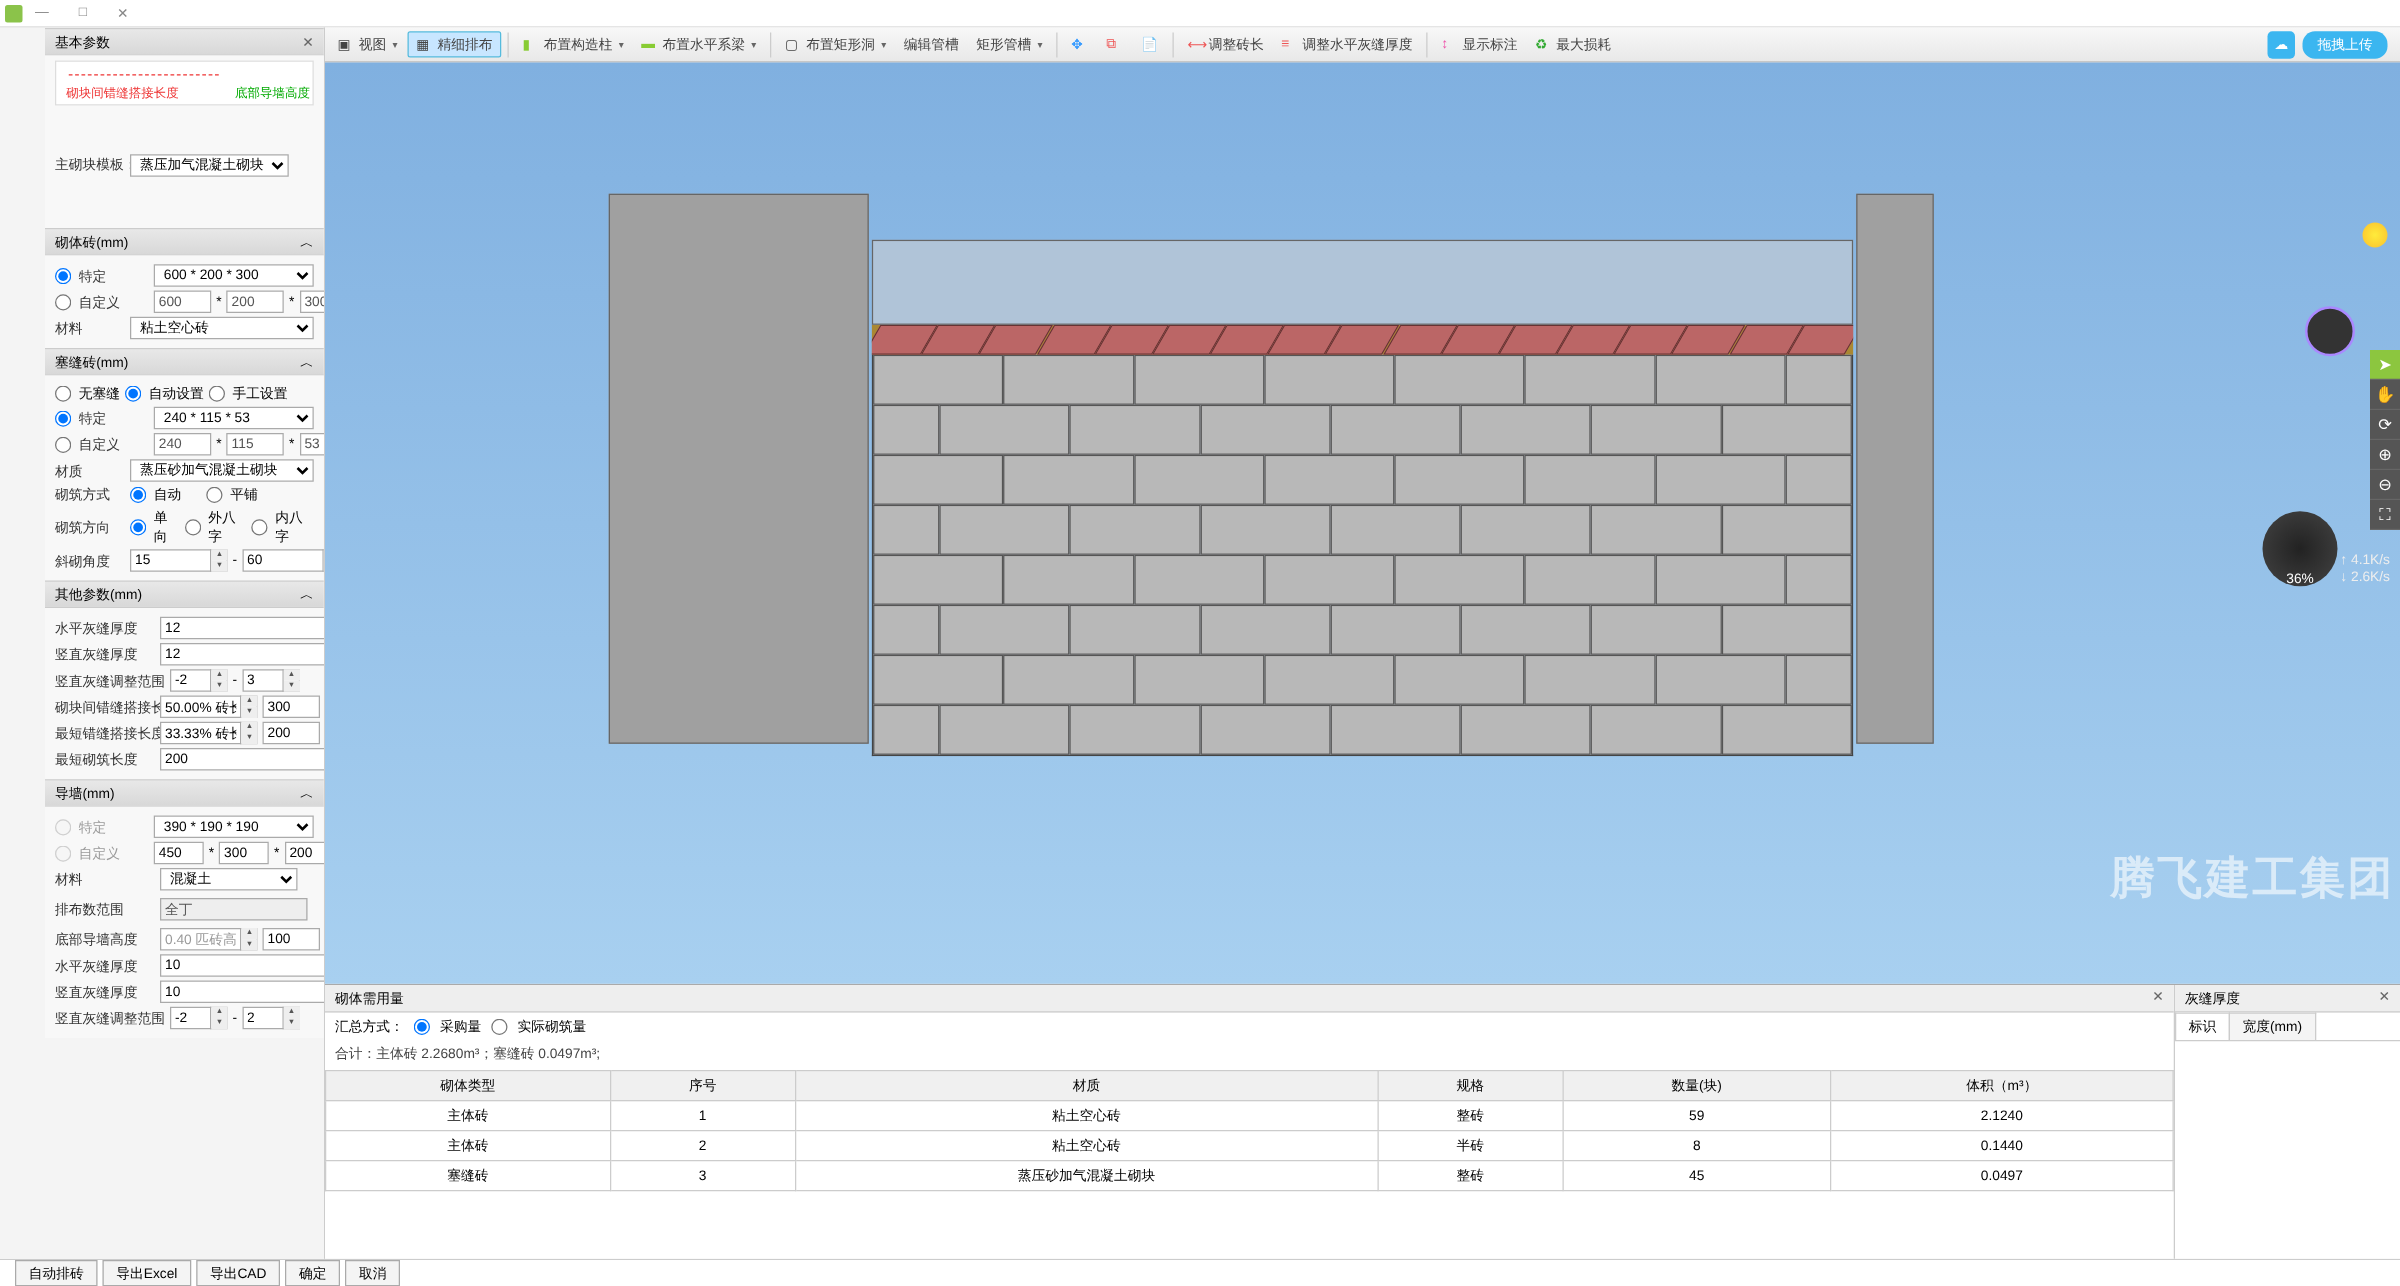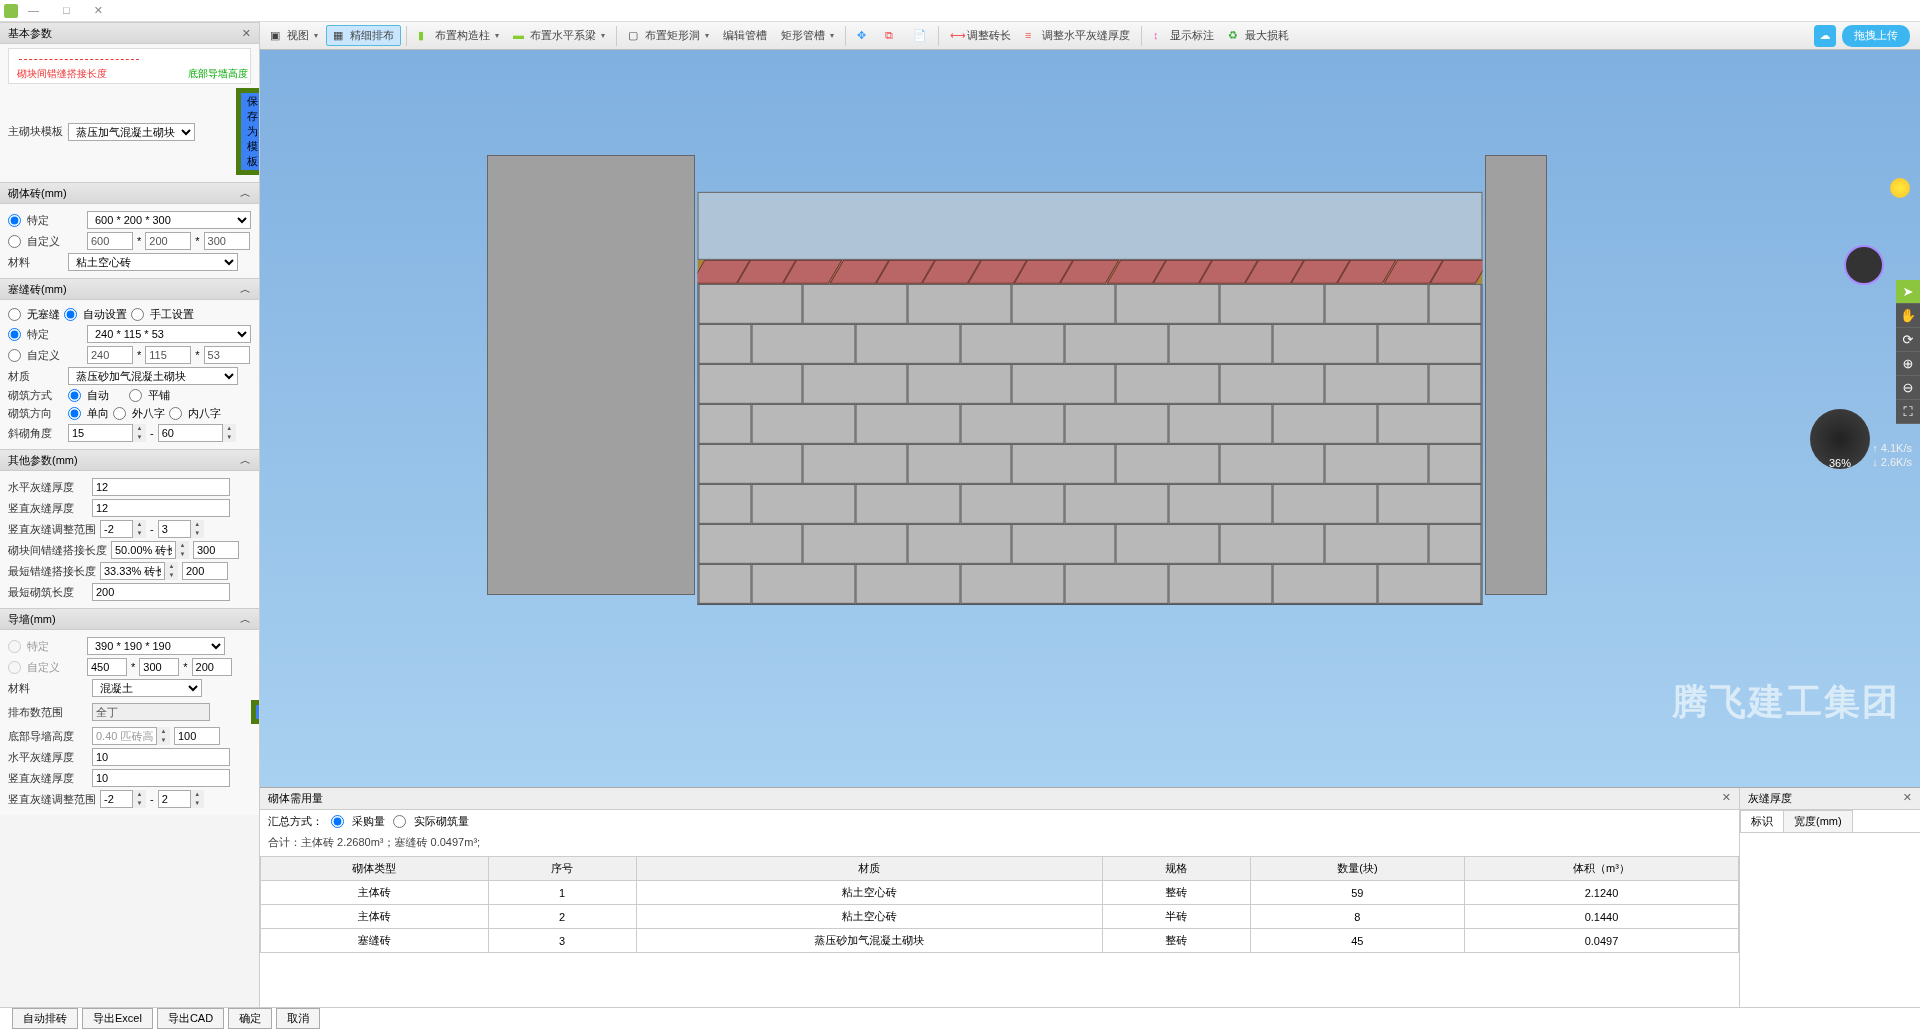--- a/index.html
+++ b/index.html
@@ -9,21 +9,21 @@
 .titlebar { height: 22px; background: #fff; display: flex; align-items: center; padding: 0 4px; border-bottom: 1px solid #ddd; }
 .titlebar .icon { width: 14px; height: 14px; background: #8bc34a; border-radius: 2px; margin-right: 4px; }
 .titlebar .title { flex: 1; color: #555; }
 .titlebar .winbtns { display: flex; gap: 12px; color: #888; font-size: 14px; }
 .titlebar .winbtns span { cursor: pointer; padding: 0 6px; }
 
 
 .main { display: flex; height: calc(100% - 44px); }
 
 
-.left-panel { width: 260px; background: #f4f4f4; border-right: 1px solid #ccc; overflow-y: auto; display: flex; flex-direction: column; }
+.left-panel { width: 260px; background: #f4f4f4; border-right: 1px solid #ccc; overflow-y: auto; display: flex; flex-direction: column; padding-left: 36px; }
 .section-header { background: linear-gradient(#e8e8e8,#d8d8d8); padding: 4px 8px; display: flex; justify-content: space-between; align-items: center; border-top: 1px solid #ccc; border-bottom: 1px solid #ccc; cursor: pointer; height: 22px; }
 .section-header .x { color: #666; }
 .section-body { padding: 4px 8px; background: #f8f8f8; }
 .row { display: flex; align-items: center; margin: 3px 0; gap: 4px; }
 .row label { min-width: 56px; color: #333; white-space: nowrap; }
 .row.wide label { min-width: 80px; }
 .row input[type=text], .row select { border: 1px solid #aaa; padding: 1px 3px; height: 18px; font-size: 11px; background: #fff; }
 .row input[type=text].sm { width: 46px; }
 .row input[type=text].sm2 { width: 40px; }
 .row select { width: 170px; }
@@ -84,21 +84,21 @@
 .tabs { display: flex; border-bottom: 1px solid #ccc; }
 .tabs .tab { padding: 3px 10px; border: 1px solid #ccc; border-bottom: none; margin-right: -1px; background: #f4f4f4; cursor: pointer; }
 .tabs .tab.active { background: #fff; }
 
 
 .statusbar { height: 22px; background: #fff; border-top: 1px solid #ccc; display: flex; align-items: center; padding: 0 8px; }
 .statusbar .msg { flex: 1; color: #555; }
 .statusbar .sbtn { padding: 2px 10px; border: 1px solid #aaa; background: #f4f4f4; margin-left: 4px; cursor: pointer; }
 
 
-.watermark { position: absolute; right: 20px; bottom: 60px; color: rgba(255,255,255,.6); font-size: 36px; font-weight: bold; pointer-events: none; letter-spacing: 2px; }
+.watermark { position: absolute; right: 4px; bottom: 60px; color: rgba(255,255,255,.6); font-size: 36px; font-weight: bold; pointer-events: none; letter-spacing: 2px; }
 .cpugauge { position: absolute; right: 50px; bottom: 318px; width: 60px; height: 60px; border-radius: 50%; background: radial-gradient(#222,#444); color: #fff; display: flex; align-items: flex-end; justify-content: center; font-size: 13px; }
 .cpulabels { position: absolute; right: 8px; bottom: 318px; color: #eee; font-size: 10px; line-height: 14px; text-align: right; }
 .avatars { position: absolute; right: 36px; top: 195px; }
 .bulb { position: absolute; right: 10px; top: 128px; width: 20px; height: 20px; background: radial-gradient(#ffeb3b,#fbc02d); border-radius: 50%; }
 </style>
 </head>
 <body>
 
 <div class="titlebar">
   <span class="icon"></span>

